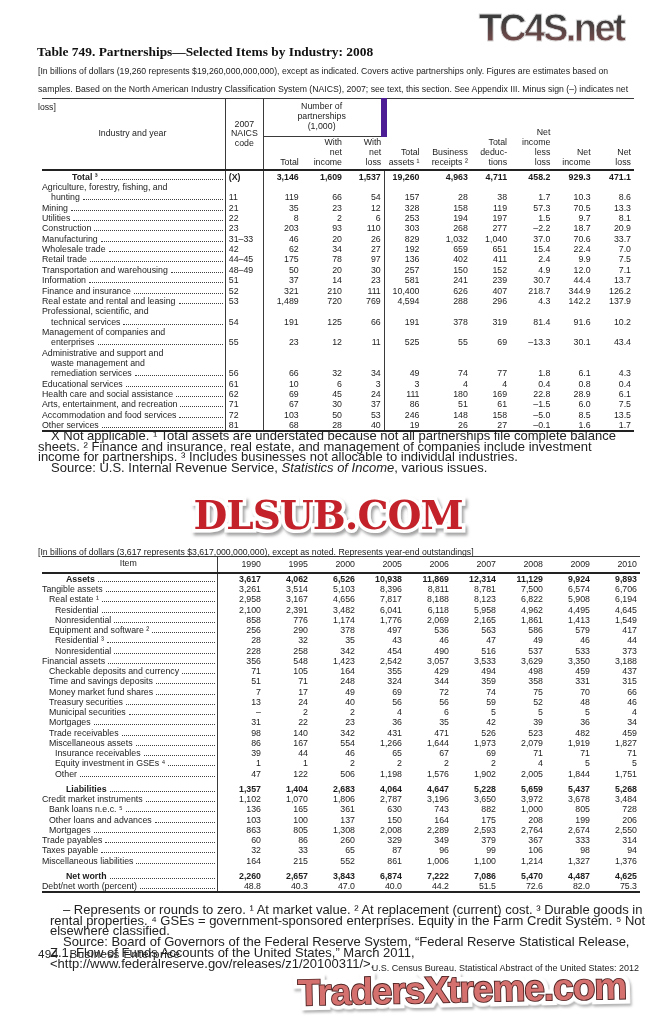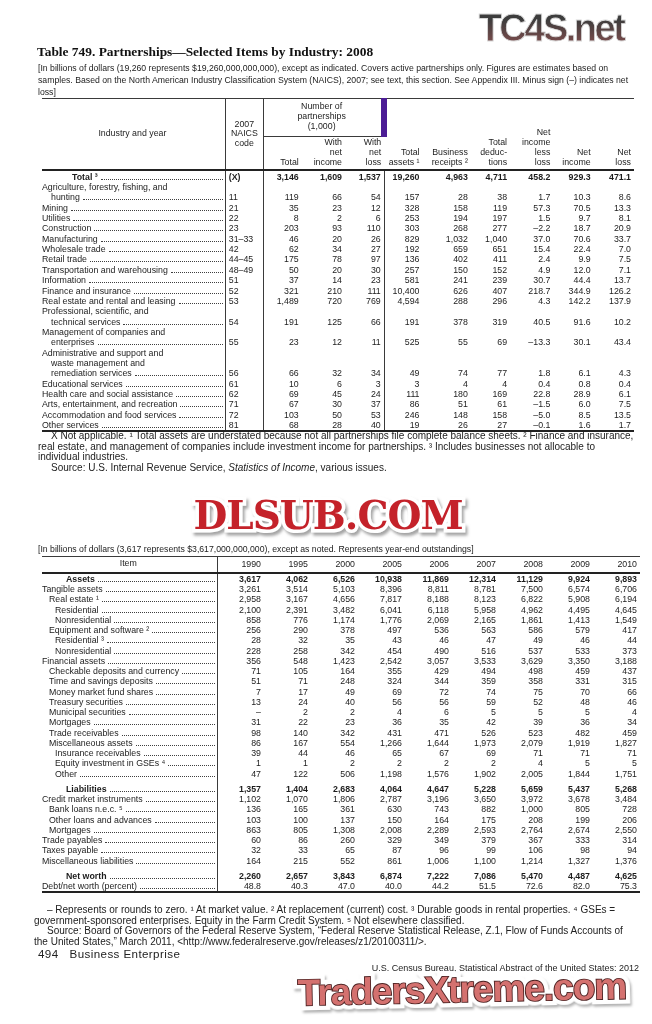--- a/index.html
+++ b/index.html
@@ -5,21 +5,21 @@
   html,body{margin:0;padding:0;background:#ffffff;}
   body{width:652px;height:1024px;position:relative;overflow:hidden;
        font-family:"Liberation Sans",sans-serif;color:#1c1c1c;
        -webkit-font-smoothing:antialiased;}
   .abs{position:absolute;}
 
   
   .tbl-title{font-family:"Liberation Serif",serif;font-weight:bold;
              font-size:13.4px;line-height:15px;color:#111;}
   .title-line1{display:flex;justify-content:space-between;align-items:baseline;}
-  .note{font-size:8.7px;line-height:12px;color:#222;}
+  .note{font-size:8.7px;line-height:18px;color:#222;}
 
   
   table{border-collapse:collapse;table-layout:fixed;
         border-top:1px solid #3a3a3a;border-bottom:2px solid #222;}
   thead{border-bottom:2px solid #222;}
   th{font-weight:normal;font-size:8.8px;line-height:9.8px;
      vertical-align:bottom;padding:1px 3px 2px 1px;text-align:right;
      white-space:pre-line;}
   td{font-size:8.8px;padding:0;vertical-align:bottom;}
   td.num{text-align:right;padding-right:3px;white-space:nowrap;}
@@ -44,21 +44,21 @@
   
   #t750 thead tr{height:16px;}
   #t750 th.h-item{text-align:center;vertical-align:middle;
                   border-right:1px solid #3a3a3a;}
   #t750 td.lab{border-right:1px solid #3a3a3a;}
   #t750 .lline{display:flex;align-items:flex-end;height:10.25px;overflow:hidden;}
   .ind1 .txt{padding-left:7px;} .ind2 .txt{padding-left:13px;} .ind3 .txt{padding-left:24px;}
   tr.gap td{padding-top:5px;}
 
   
-  .footnote{font-size:10px;line-height:10.7px;color:#222;}
+  .footnote{font-size:13px;line-height:10.7px;color:#222;}
   .footnote p{margin:0;text-indent:13px;}
 
   
   .footer-left{font-size:11.6px;font-weight:400;letter-spacing:0.4px;color:#222;}
   .footer-left .sec{margin-left:11px;}
   .footer-right{font-size:9px;color:#222;padding-left:16px;}
 
   
   .wm{pointer-events:none;}
   #wm-bottom-svg{transform:rotate(-1.2deg);}
@@ -351,21 +351,21 @@
               <span class="dots"></span>
             </div>
           </td>
           <td class="naics">54</td>
           <td class="num c0">191</td>
           <td class="num c1">125</td>
           <td class="num c2">66</td>
           <td class="num c3">191</td>
           <td class="num c4">378</td>
           <td class="num c5">319</td>
-          <td class="num c6">40.5</td>
+          <td class="num c6">81.4</td>
           <td class="num c7">91.6</td>
           <td class="num c8">10.2</td>
         </tr>
         <tr>
           <td class="lab">
             <div class="lline">
               <span class="txt">Management of companies and</span>
             </div>
             <div class="lline cont">
               <span class="txt">enterprises</span>
@@ -1042,21 +1042,21 @@
           <td class="num">40.0</td>
           <td class="num">44.2</td>
           <td class="num">51.5</td>
           <td class="num">72.6</td>
           <td class="num">82.0</td>
           <td class="num">75.3</td>
         </tr>
       </tbody>
   </table>
 
-  <div class="abs footnote" style="left:34px;top:905px;width:600px;">
+  <div class="abs footnote" style="left:50px;top:905px;width:600px;">
     <p>– Represents or rounds to zero.  ¹ At market value.  ² At replacement (current) cost.  ³ Durable goods in rental properties.  ⁴ GSEs = government-sponsored enterprises. Equity in the Farm Credit System.  ⁵ Not elsewhere classified.</p>
     <p>Source: Board of Governors of the Federal Reserve System, “Federal Reserve Statistical Release, Z.1, Flow of Funds Accounts of the United States,” March 2011, &lt;http://www.federalreserve.gov/releases/z1/20100311/&gt;.</p>
   </div>
 
   <div class="abs footer-left" style="left:38px;top:947px;">
     <span>494</span><span class="sec">Business Enterprise</span>
   </div>
 
   <div class="abs footer-right" style="right:13px;top:963px;">U.S. Census Bureau, Statistical Abstract of the United States: 2012</div>
 

